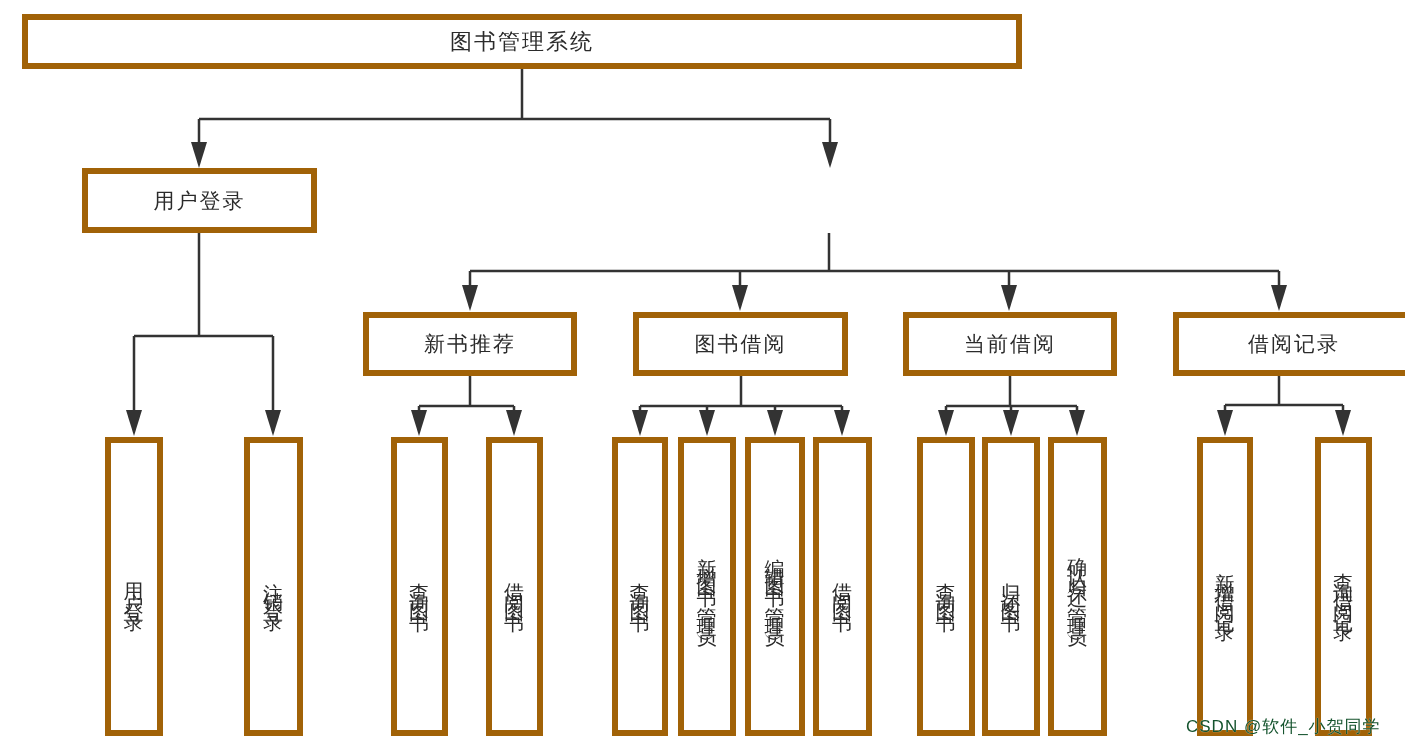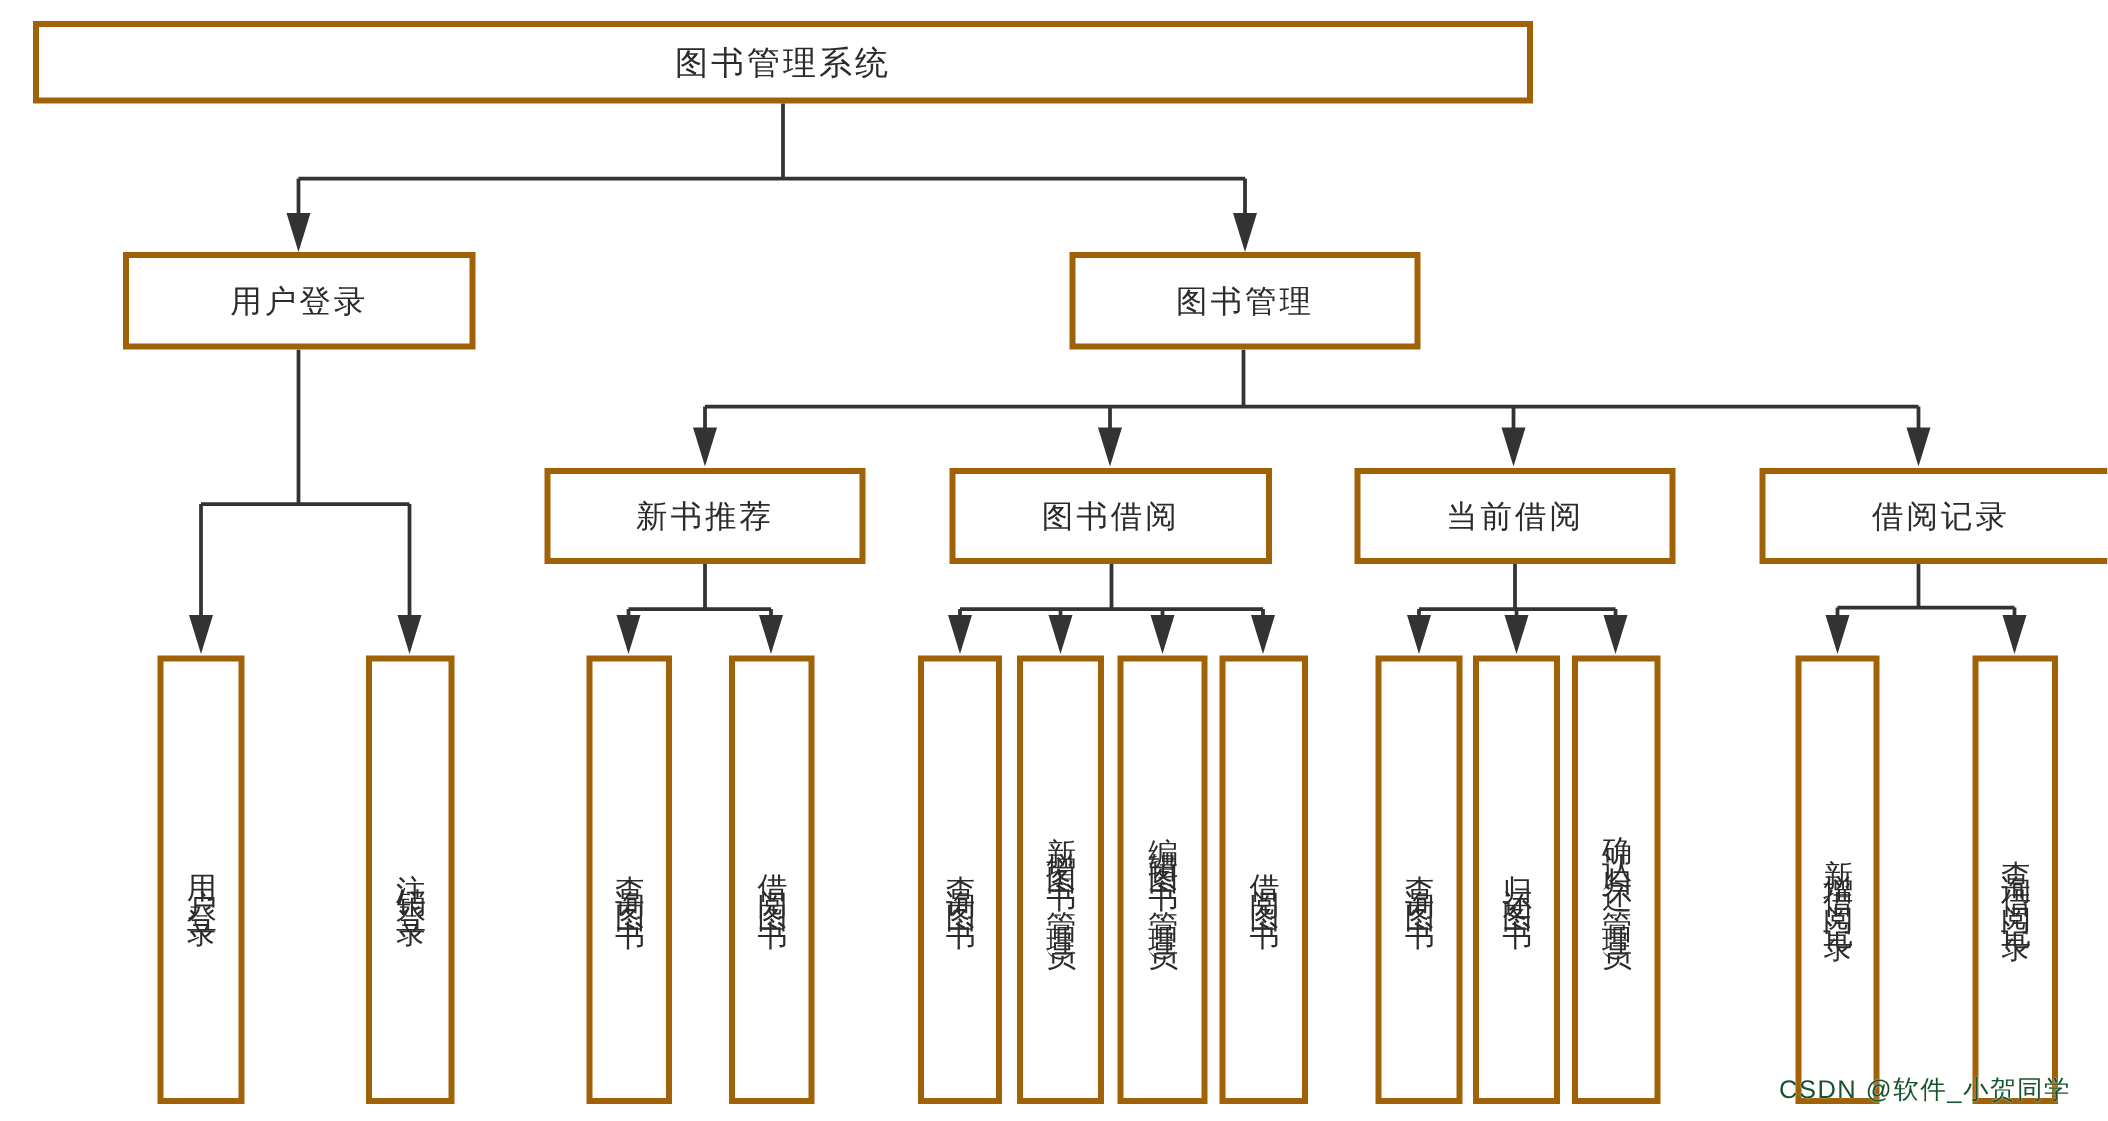--- a/index.html
+++ b/index.html
@@ -12,21 +12,21 @@
     overflow: hidden;
   }
   #connectors {
     position: absolute;
     left: 0; top: 0;
     width: 1405px; height: 747px;
   }
   .node {
     position: absolute;
     box-sizing: border-box;
-    border: 4px solid #a16207;
+    border: 6px solid #a16207;
     background: #ffffff;
     display: flex;
     align-items: center;
     justify-content: center;
     color: #2b2b2b;
   }
   .h-label {
     font-size: 21px;
     letter-spacing: 2px;
     white-space: nowrap;
@@ -128,23 +128,20 @@
     </g>
   </svg>
 
   <div class="node box-root">
     <span class="h-label root-label">图书管理系统</span>
   </div>
 
   <div class="node box-l2 box-user-login">
     <span class="h-label">用户登录</span>
   </div>
-  <div class="node box-l2 box-book-management">
-    <span class="h-label">图书管理</span>
-  </div>
 
   <div class="node box-l3 box-book-borrow">
     <span class="h-label">图书借阅</span>
   </div>
   <div class="node box-l3 box-new-book-recommend">
     <span class="h-label">新书推荐</span>
   </div>
   <div class="node box-l3 box-current-borrow">
     <span class="h-label">当前借阅</span>
   </div>

